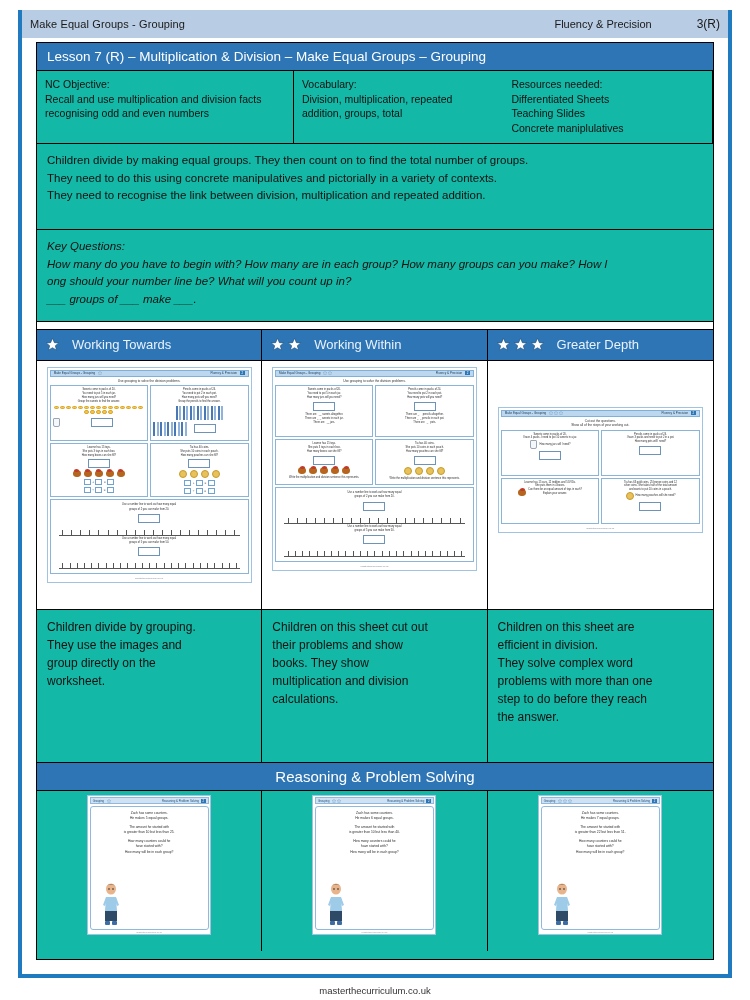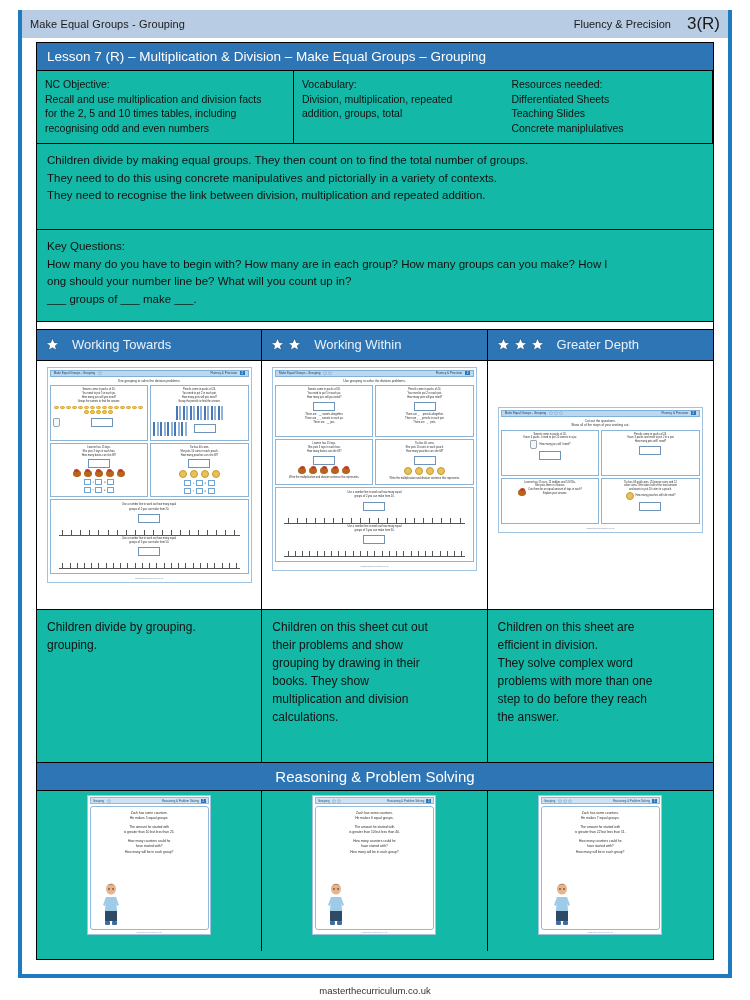--- a/index.html
+++ b/index.html
@@ -22,21 +22,21 @@
   
   .topbar {
     position: absolute; left: 22px; top: 10px; right: 22px; height: 28px;
     background: #b8cce4;
     display: flex; align-items: center;
     padding: 0 8px;
   }
   .topbar .tb-left { font-size: 11px; color: #1a1a1a; letter-spacing: .1px; }
   .topbar .tb-spacer { flex: 1; }
   .topbar .tb-mid { font-size: 11px; color: #1a1a1a; margin-right: 16px; }
-  .topbar .tb-right { font-size: 17px; color: #1a1a1a; }
+  .topbar .tb-right { font-size: 12px; color: #1a1a1a; margin-left: 29px; }
 
   
   .sheet {
     position: absolute; left: 36px; top: 42px; right: 36px; bottom: 40px;
     border: 1.5px solid #000;
     background: #14b8a6;
   }
 
   .band {
     background: #2e75b6; color: #ffffff;
@@ -52,21 +52,21 @@
   .cell .hd { display: block; margin-bottom: 1px; }
   .cell .ln { display: block; }
 
   .block {
     padding: 8px 10px 12px 10px;
     font-size: 11.5px; line-height: 1.55; color: #111;
     border-bottom: 1.5px solid #000;
   }
   .block .ln { display: block; }
   .block.tall { min-height: 86px; }
-  .block.kq { min-height: 92px; }
+  .block.kq { min-height: 92px; font-style: italic; }
 
   .spacerrow { height: 8px; background: #fff; border-bottom: 1.5px solid #000; }
 
   
   .diffhead { display: flex; border-bottom: 1.5px solid #000; }
   .diffhead .dcol {
     background: #2e75b6; color: #fff;
     display: flex; align-items: center; gap: 6px;
     padding: 5px 8px; height: 30px;
   }
@@ -199,21 +199,20 @@
   </div>
 
   <div class="sheet">
 
     <div class="band">Lesson 7 (R) – Multiplication &amp; Division – Make Equal Groups – Grouping</div>
 
     <div class="row3">
       <div class="cell c1">
         <span class="hd">NC Objective:</span>
         <span class="ln">Recall and use multiplication and division facts</span>
-        <span class="ln">for the 2, 5 and 10 times tables, including</span>
         <span class="ln">recognising odd and even numbers</span>
       </div>
       <div class="cell c3">
         <span class="hd">Vocabulary:</span>
         <span class="ln">Division, multiplication, repeated</span>
         <span class="ln">addition, groups, total</span>
       </div>
       <div class="cell c2">
         <span class="hd">Resources needed:</span>
         <span class="ln">Differentiated Sheets</span>
@@ -667,26 +666,27 @@
             </div>
           </div>
           <div class="ws-foot">masterthecurriculum.co.uk</div>
         </div>
       </div>
     </div>
 
     <div class="descs">
       <div class="dcell a">
         <span class="ln">Children divide by grouping.</span>
-        <span class="ln">grouping.</span>
+        <span class="ln">They use the images and</span>
+        <span class="ln">group directly on the</span>
+        <span class="ln">worksheet.</span>
       </div>
       <div class="dcell b">
         <span class="ln">Children on this sheet cut out</span>
         <span class="ln">their problems and show</span>
-        <span class="ln">grouping by drawing in their</span>
         <span class="ln">books. They show</span>
         <span class="ln">multiplication and division</span>
         <span class="ln">calculations.</span>
       </div>
       <div class="dcell c">
         <span class="ln">Children on this sheet are</span>
         <span class="ln">efficient in division.</span>
         <span class="ln">They solve complex word</span>
         <span class="ln">problems with more than one</span>
         <span class="ln">step to do before they reach</span>

